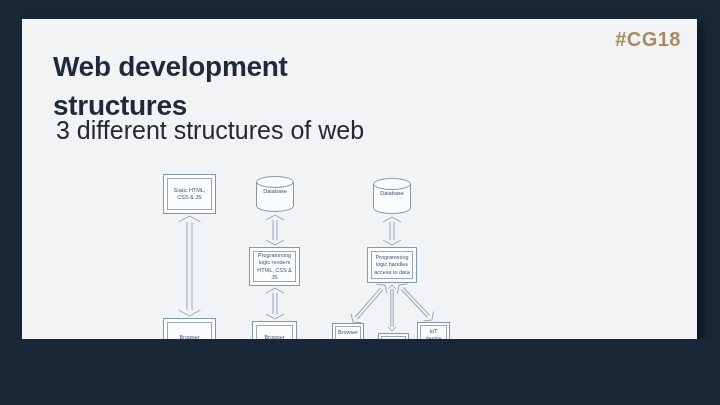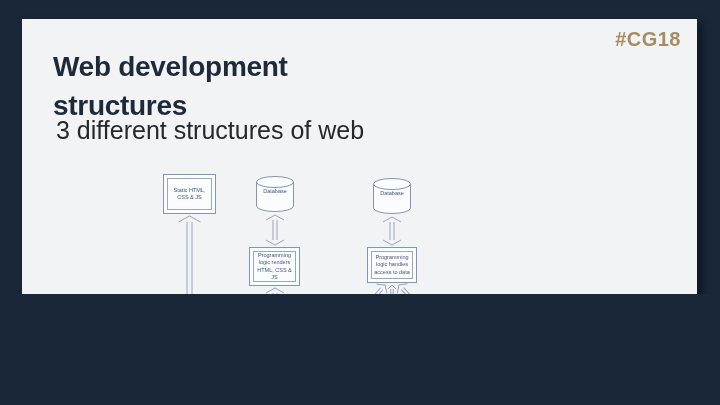--- a/index.html
+++ b/index.html
@@ -1,16 +1,16 @@
 <!DOCTYPE html>
 <html><head>
 <meta charset="utf-8">
 <style>
   html,body{margin:0;padding:0;background:#192739;}
-  .stage{position:relative;width:720px;height:294px;background:#192739;overflow:hidden;
+  .stage{position:relative;width:720px;height:339px;background:#192739;overflow:hidden;
          font-family:"Liberation Sans","DejaVu Sans",sans-serif;}
   .slide{position:absolute;left:22px;top:19px;width:675px;height:358px;background:#f2f3f5;
          box-shadow:5px 5px 9px rgba(0,0,0,0.45);}
   .title{position:absolute;left:31px;top:28px;width:315px;font-size:28px;line-height:1.4;
          font-weight:bold;color:#1f2a38;letter-spacing:-0.3px;}
   .subtitle{position:absolute;left:34px;top:97px;width:400px;font-size:25px;color:#25282d;}
   .hashtag{position:absolute;right:16px;top:9px;font-size:20px;font-weight:bold;color:#a68c60;letter-spacing:0.5px;}
   .diagram{position:absolute;left:0;top:0;width:675px;height:358px;}
   .arrows{position:absolute;left:0;top:0;pointer-events:none;}
   .arrows path{fill:none;stroke:#97a6bb;stroke-width:1;stroke-linejoin:miter;}

